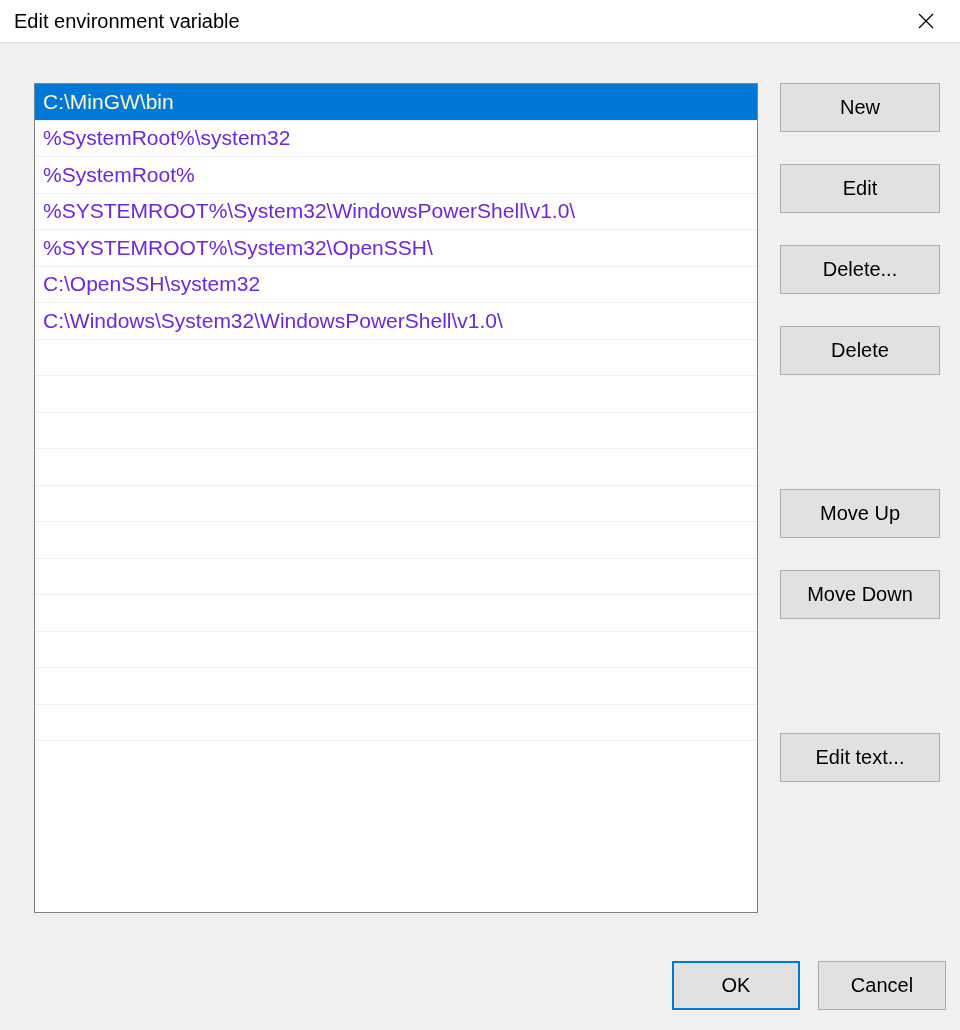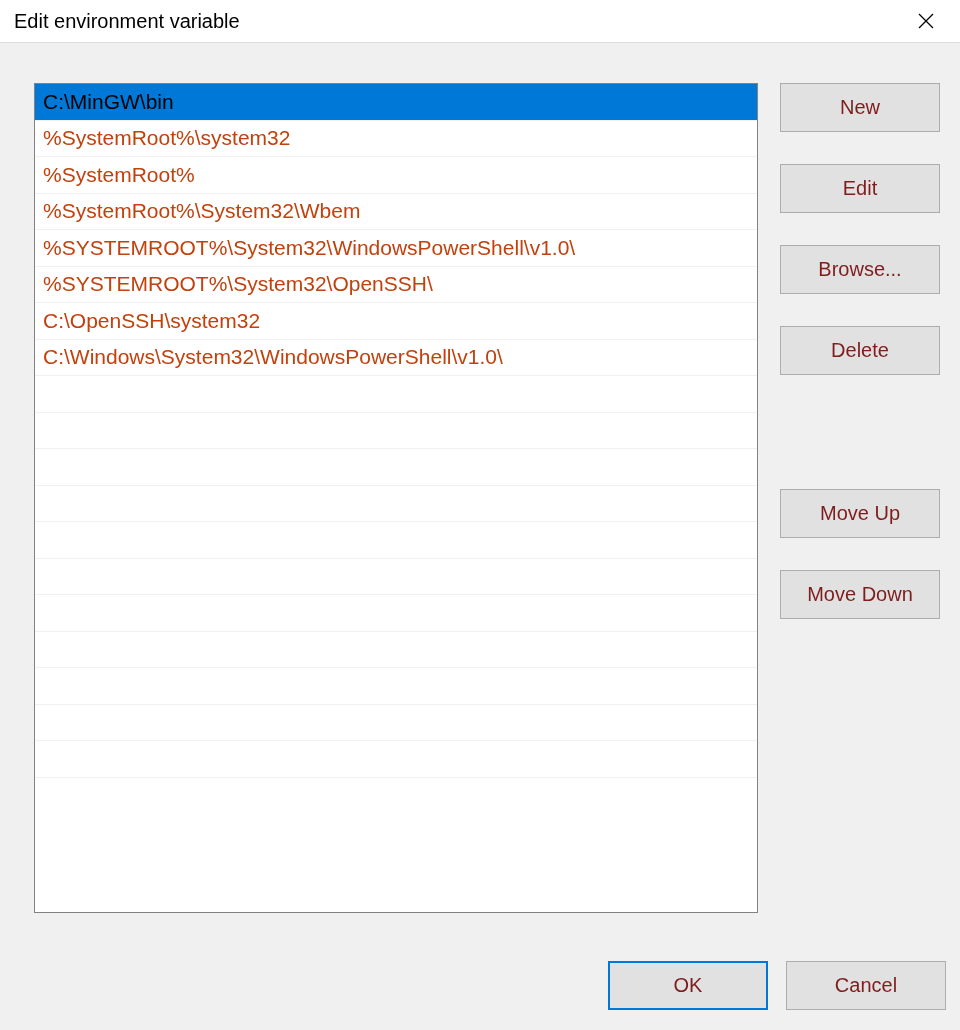--- a/index.html
+++ b/index.html
@@ -61,59 +61,59 @@
       background: #ffffff;
       border: 1px solid #828282;
       width: 724px;
       height: 830px;
       overflow: hidden;
     }
     .list-item {
       height: 36.5px;
       padding: 0 8px;
       font-size: 21px;
-      color: #c2410c;
+      color: #6d28d9;
       display: flex;
       align-items: center;
       border-bottom: 1px solid #f0f0f0;
       white-space: nowrap;
       cursor: default;
       font-weight: 400;
     }
     .list-item.selected {
       background: #0078d7;
-      color: #000000;
+      color: #fef9c3;
     }
     .side-buttons {
       display: flex;
       flex-direction: column;
       width: 160px;
       padding-top: 0px;
     }
     .btn {
       height: 49px;
       background: #e1e1e1;
       border: 1px solid #adadad;
       font-family: inherit;
       font-size: 20px;
-      color: #7f1d1d;
+      color: #000000;
       cursor: pointer;
       font-weight: 400;
     }
     .gap-small { height: 32px; }
     .gap-large { height: 114px; }
     .footer {
       display: flex;
       justify-content: flex-end;
       gap: 18px;
       padding-top: 30px;
       padding-right: 0px;
     }
     .footer .btn {
-      width: 160px;
+      width: 128px;
     }
     .btn.default {
       background: #e1e1e1;
       border: 2px solid #0078d7;
     }
   </style>
 </head>
 <body>
 
 <div class="titlebar">
@@ -126,21 +126,20 @@
   </div>
 </div>
 
 <div class="dialog-body">
   <div class="content-row">
 
     <div class="listbox" id="listbox">
         <div class="list-item selected">C:\MinGW\bin</div>
         <div class="list-item">%SystemRoot%\system32</div>
         <div class="list-item">%SystemRoot%</div>
-        <div class="list-item">%SystemRoot%\System32\Wbem</div>
         <div class="list-item">%SYSTEMROOT%\System32\WindowsPowerShell\v1.0\</div>
         <div class="list-item">%SYSTEMROOT%\System32\OpenSSH\</div>
         <div class="list-item">C:\OpenSSH\system32</div>
         <div class="list-item">C:\Windows\System32\WindowsPowerShell\v1.0\</div>
         <div class="list-item"></div>
         <div class="list-item"></div>
         <div class="list-item"></div>
         <div class="list-item"></div>
         <div class="list-item"></div>
         <div class="list-item"></div>
@@ -149,28 +148,29 @@
         <div class="list-item"></div>
         <div class="list-item"></div>
         <div class="list-item"></div>
       </div>
 
     <div class="side-buttons">
       <button class="btn">New</button>
       <div class="gap-small"></div>
       <button class="btn">Edit</button>
       <div class="gap-small"></div>
-      <button class="btn">Browse...</button>
+      <button class="btn">Delete...</button>
       <div class="gap-small"></div>
       <button class="btn">Delete</button>
       <div class="gap-large"></div>
       <button class="btn">Move Up</button>
       <div class="gap-small"></div>
       <button class="btn">Move Down</button>
       <div class="gap-large"></div>
+      <button class="btn">Edit text...</button>
     </div>
 
   </div>
 
   <div class="footer">
     <button class="btn default">OK</button>
     <button class="btn">Cancel</button>
   </div>
 </div>
 

